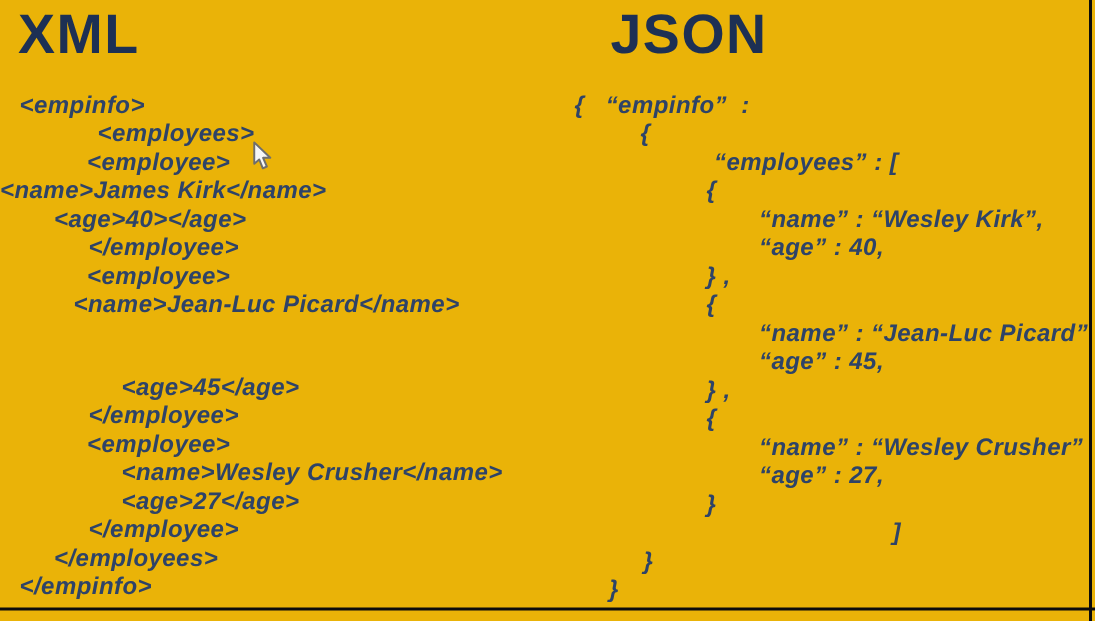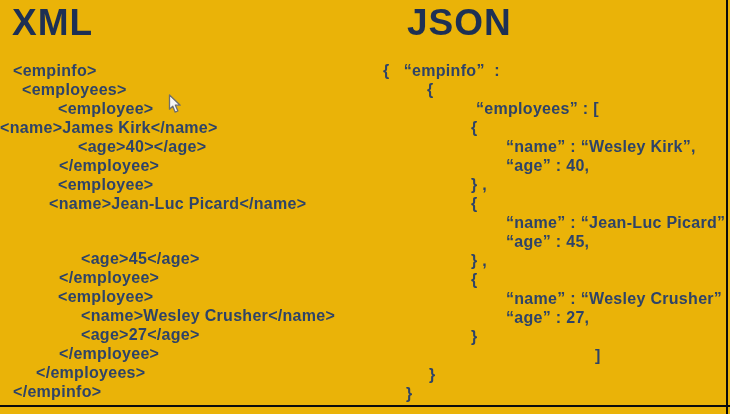--- a/index.html
+++ b/index.html
@@ -30,20 +30,21 @@
   .col-left  { left: 0; }
   .col-right { left: 377px; }
   .code-line {
     height: 19px;
     line-height: 19px;
     white-space: pre;
     font-size: 16px;
     font-weight: 600;
     letter-spacing: 0.3px;
     color: #2e4368;
+    font-style: italic;
   }
   .cursor {
     position: absolute;
     left: 168px;
     top: 94px;
   }
   .edge-right {
     position: absolute;
     top: 0;
     left: 726px;
@@ -64,24 +65,24 @@
 <body>
 
 <div class="stage">
 
   <div class="title title-xml">XML</div>
 
   <div class="title title-json">JSON</div>
 
   <div class="code-col col-left">
       <div class="code-line" style="padding-left: 13px;">&lt;empinfo&gt;</div>
-      <div class="code-line" style="padding-left: 22px;">&lt;employees&gt;</div>
+      <div class="code-line" style="padding-left: 22px; margin-left: 43px;">&lt;employees&gt;</div>
       <div class="code-line" style="padding-left: 58px;">&lt;employee&gt;</div>
       <div class="code-line" style="">&lt;name&gt;James Kirk&lt;/name&gt;</div>
-      <div class="code-line" style="padding-left: 78px;">&lt;age&gt;40&gt;&lt;/age&gt;</div>
+      <div class="code-line" style="padding-left: 36px;">&lt;age&gt;40&gt;&lt;/age&gt;</div>
       <div class="code-line" style="padding-left: 59px;">&lt;/employee&gt;</div>
       <div class="code-line" style="padding-left: 58px;">&lt;employee&gt;</div>
       <div class="code-line" style="padding-left: 49px;">&lt;name&gt;Jean-Luc Picard&lt;/name&gt;</div>
       <div class="code-line" style="padding-left: 81px; margin-top: 36px;">&lt;age&gt;45&lt;/age&gt;</div>
       <div class="code-line" style="padding-left: 59px;">&lt;/employee&gt;</div>
       <div class="code-line" style="padding-left: 58px;">&lt;employee&gt;</div>
       <div class="code-line" style="padding-left: 81px;">&lt;name&gt;Wesley Crusher&lt;/name&gt;</div>
       <div class="code-line" style="padding-left: 81px;">&lt;age&gt;27&lt;/age&gt;</div>
       <div class="code-line" style="padding-left: 59px;">&lt;/employee&gt;</div>
       <div class="code-line" style="padding-left: 36px;">&lt;/employees&gt;</div>

